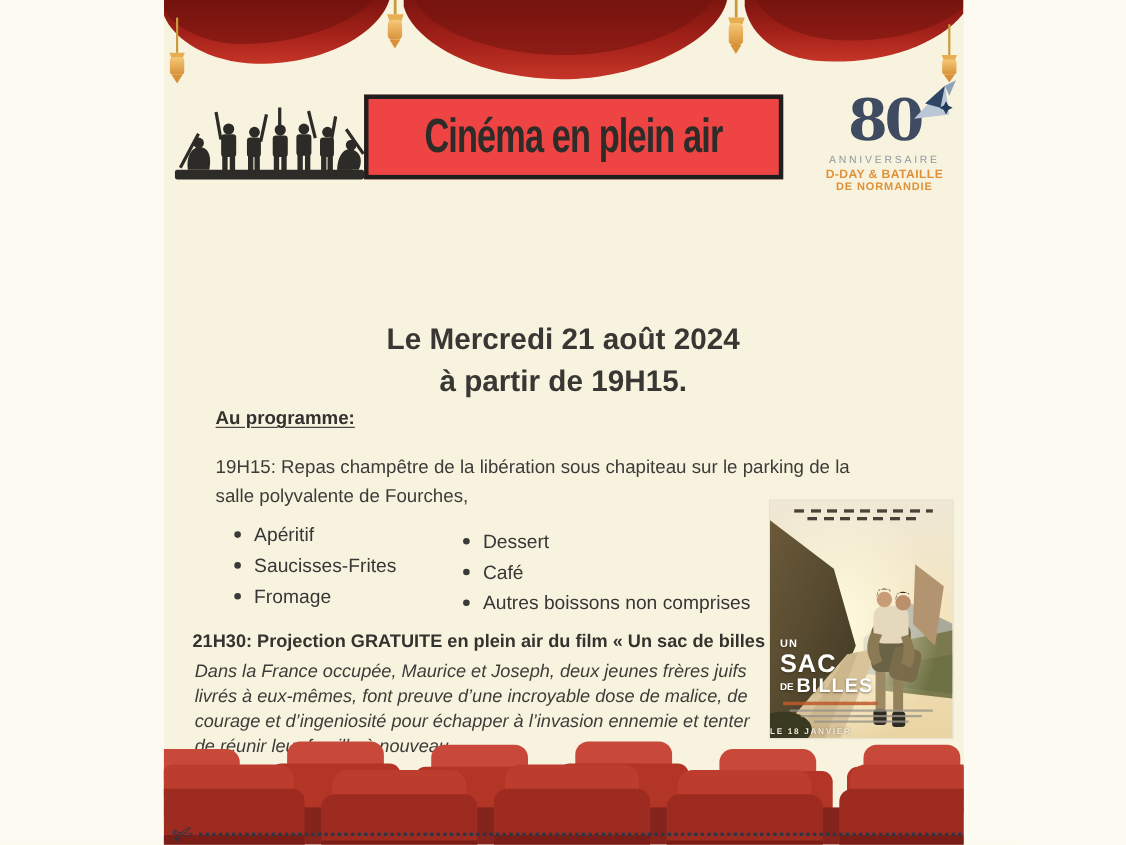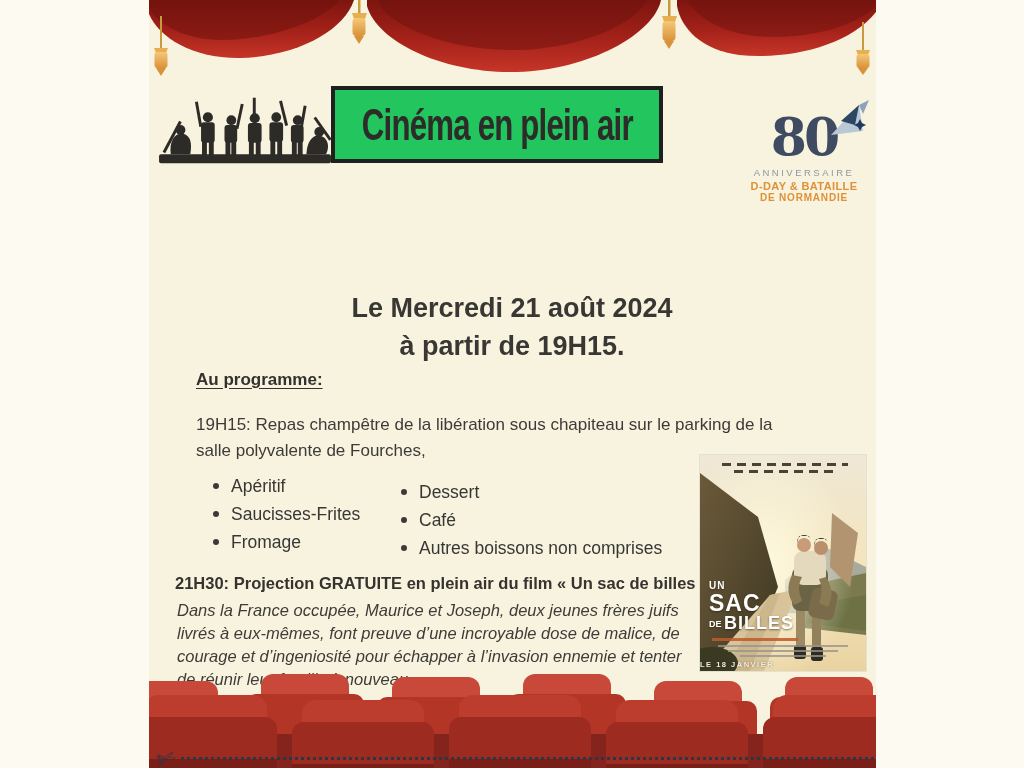--- a/index.html
+++ b/index.html
@@ -12,42 +12,42 @@
   *{margin:0;padding:0;box-sizing:border-box;}
   html,body{width:1024px;height:768px;overflow:hidden;}
   body{background:var(--page-margin);font-family:"Liberation Sans",sans-serif;position:relative;}
   .poster{position:absolute;left:149px;top:0;width:727px;height:768px;
     background:var(--poster-cream);overflow:hidden;}
   
   .curtain{position:absolute;left:0;top:0;width:727px;height:86px;}
   
   .soldiers{position:absolute;left:8px;top:86px;width:176px;height:84px;}
   
-  .title-box{position:absolute;left:182px;top:86px;width:332px;height:77px;
-    border:4px solid #1f1f1f;background:#22c55e;display:flex;align-items:center;justify-content:center;}
+  .title-box{position:absolute;left:182px;top:86px;width:381px;height:77px;
+    border:4px solid #1f1f1f;background:#ef4444;display:flex;align-items:center;justify-content:center;}
   .title-box h1{font-size:39px;font-weight:bold;color:var(--ink);white-space:nowrap;
     transform:scale(0.80,1.12);letter-spacing:-1px;font-family:"Liberation Sans",sans-serif;}
   
   .logo{position:absolute;left:583px;top:80px;width:144px;text-align:center;color:var(--logo-navy);}
-  .logo .num-row{position:relative;display:inline-block;height:62px;margin-top:27px;}
+  .logo .num-row{position:relative;display:inline-block;height:62px;}
   .logo .num{font-family:"DejaVu Serif",serif;font-weight:bold;font-size:52px;line-height:60px;
     letter-spacing:-3px;color:var(--logo-navy);}
   .logo .origami{position:absolute;right:-34px;top:-8px;}
   .logo .l1{font-size:9.5px;letter-spacing:2.5px;color:var(--logo-gray);margin-top:-2px;font-weight:normal;}
   .logo .l2{font-size:11px;font-weight:bold;color:var(--logo-orange);letter-spacing:.4px;margin-top:2px;}
   .logo .l3{font-size:10px;font-weight:bold;color:var(--logo-orange);letter-spacing:.8px;}
   
   .intro{position:absolute;left:83px;top:200px;width:560px;text-align:center;
     font-size:19px;line-height:1.5;color:var(--text);}
   .date-heading{position:absolute;left:83px;top:289px;width:560px;text-align:center;
     font-size:27px;font-weight:bold;line-height:1.42;color:#383734;}
   .program-heading{position:absolute;left:47px;top:370px;font-size:17px;font-weight:bold;
     color:#32312f;text-decoration:underline;text-underline-offset:3px;}
   .p1915{position:absolute;left:47px;top:412px;width:610px;font-size:17px;line-height:1.5;color:var(--text);}
-  .menu{position:absolute;left:60px;top:474px;display:flex;}
+  .menu{position:absolute;left:60px;top:474px;display:flex;gap:20px;}
   .menu ul{list-style:none;}
   .menu li{font-size:17.5px;color:#373735;line-height:1.38;margin-bottom:4px;position:relative;padding-left:22px;}
   .menu li::before{content:"";position:absolute;left:4px;top:9px;width:6px;height:6px;border-radius:50%;background:#3a3a38;}
   .menu .col1{width:168px;}
   .menu .col2{margin-left:20px;margin-top:6px;}
   .p2130{position:absolute;left:26px;top:574px;font-size:16.5px;font-weight:bold;color:#34332f;}
   .synopsis{position:absolute;left:28px;top:599px;width:525px;font-size:16.5px;font-style:italic;
     line-height:1.4;color:#3e3c38;}
   
   .film{position:absolute;left:551px;top:455px;width:166px;height:216px;background:#efe7d2;

